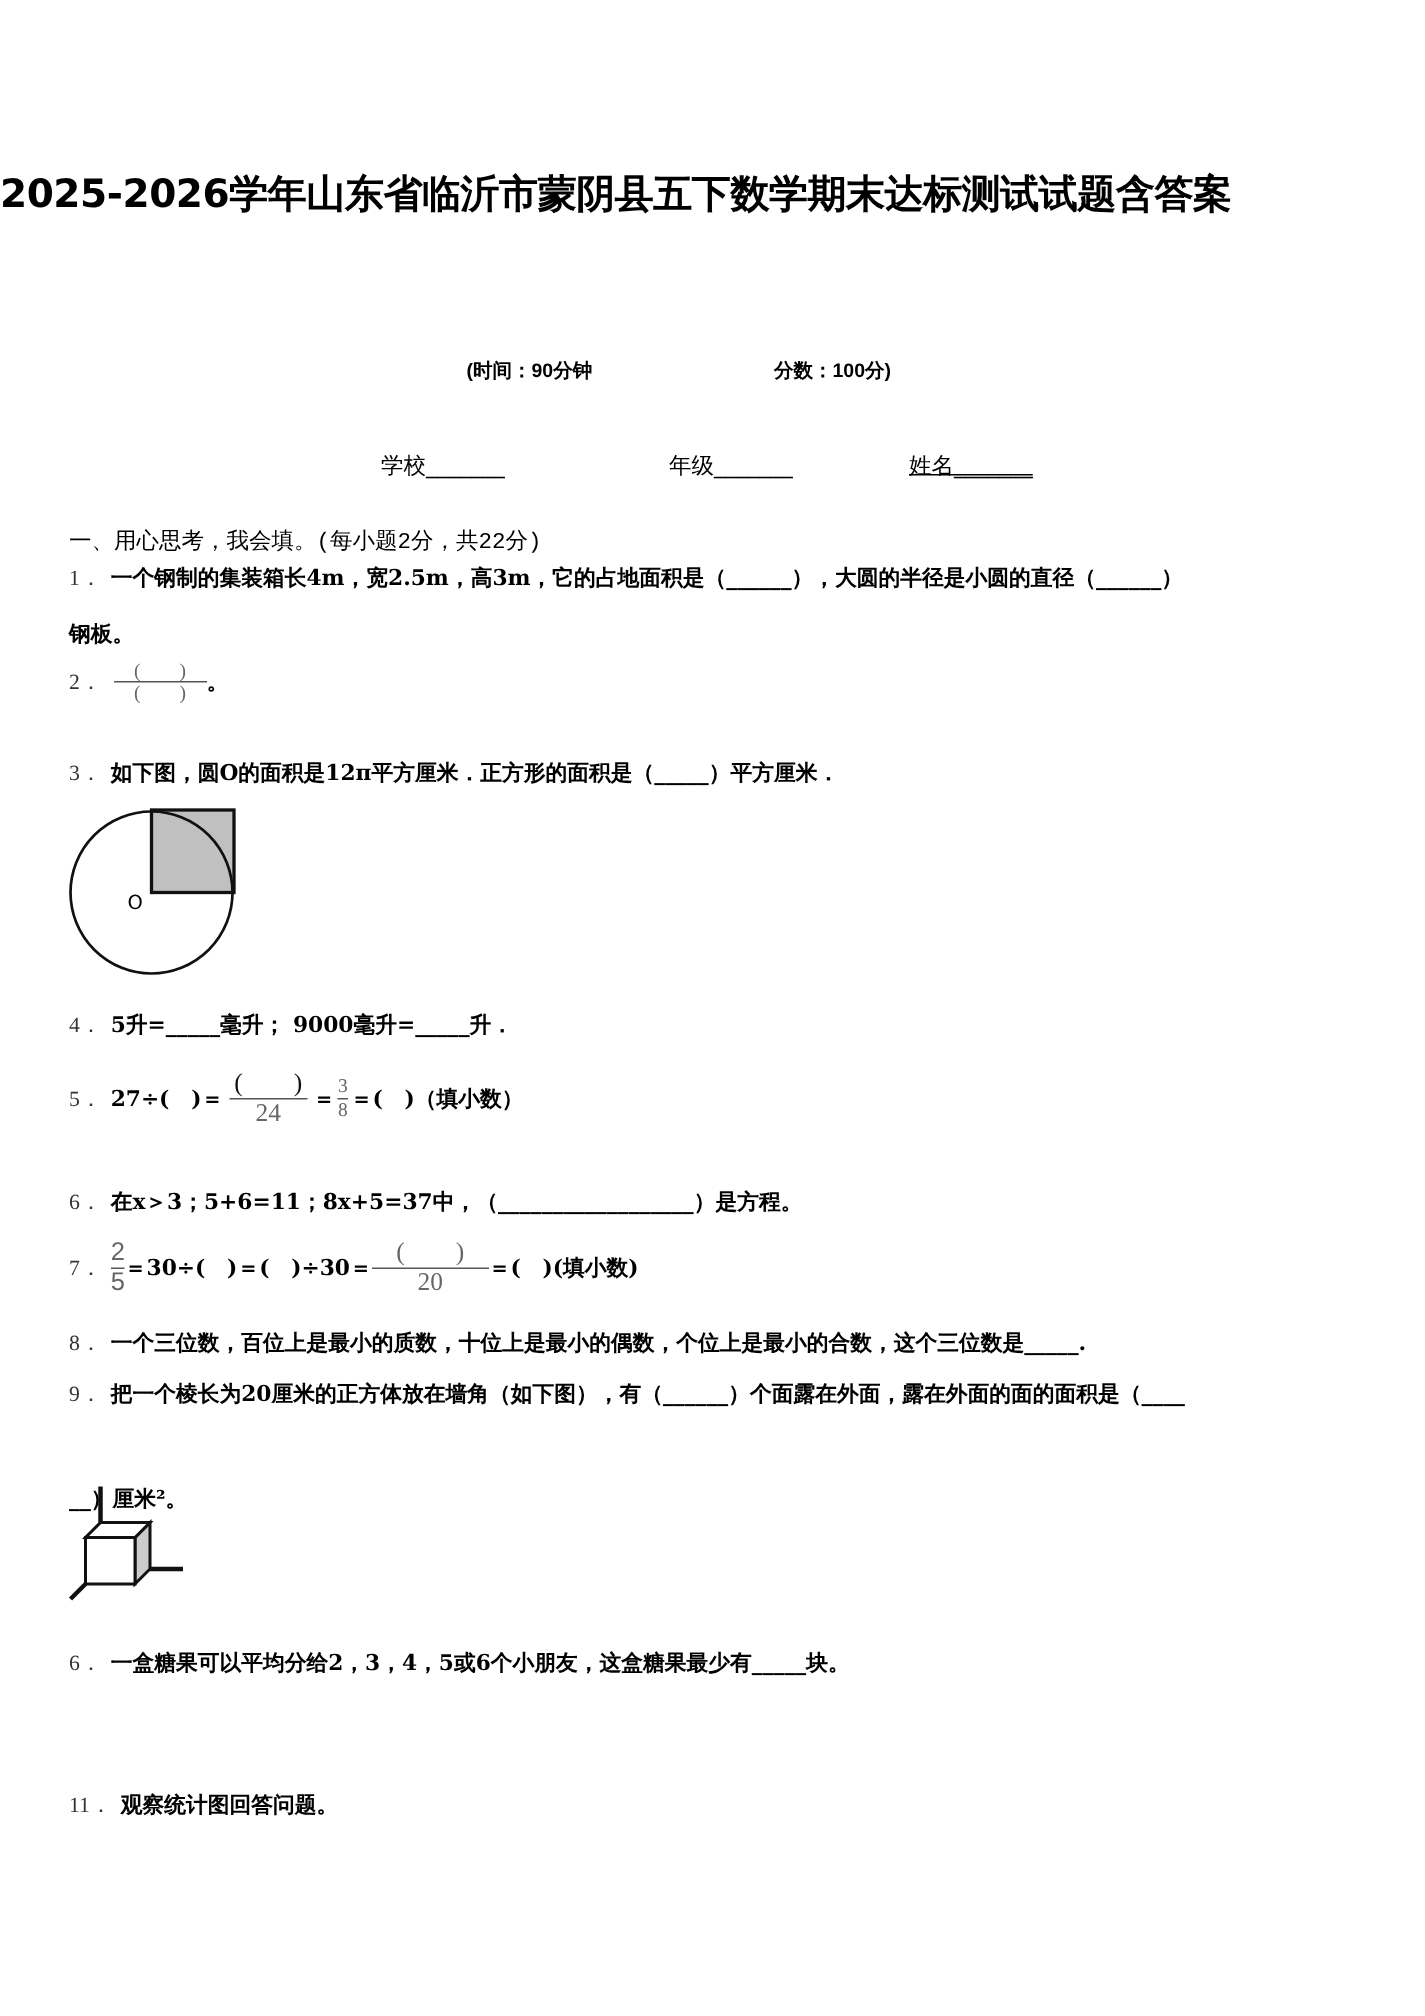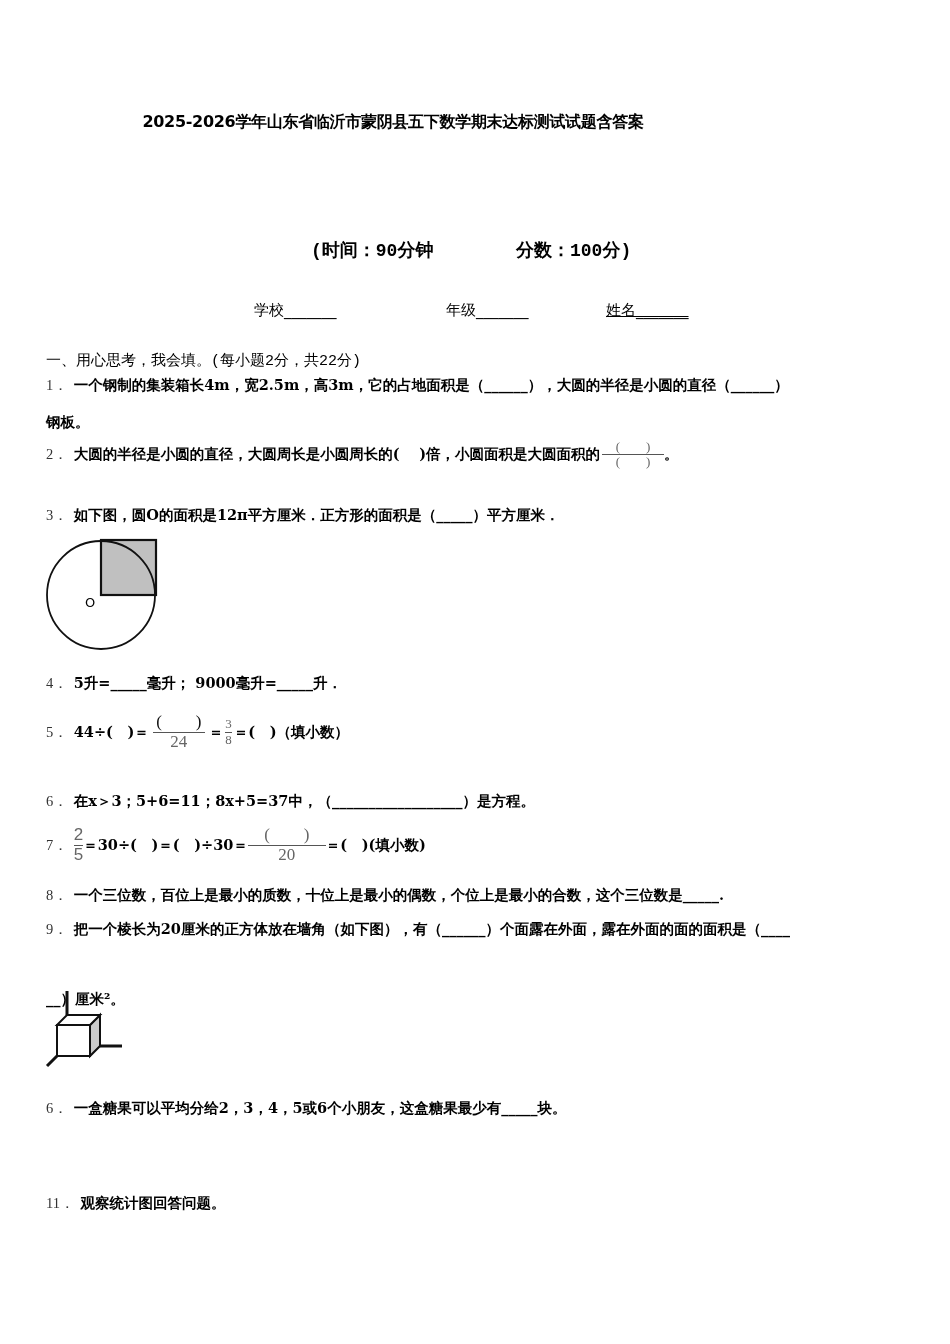--- a/index.html
+++ b/index.html
@@ -1,19 +1,19 @@
 <!DOCTYPE html>
 <html><head>
 <meta charset="utf-8">
 <style>
   html, body { margin: 0; padding: 0; background: #ffffff; }
   body { width: 950px; height: 1344px; position: relative; overflow: hidden; color: #000; font-family: "DejaVu Serif", "Liberation Serif", serif; }
   .abs { position: absolute; white-space: nowrap; }
-  .title { left: 0; width: 786px; top: 112px; text-align: center; font-family: "DejaVu Sans", "Liberation Sans", sans-serif; font-weight: bold; font-size: 16px; letter-spacing: -0.3px; }
-  .subtitle { top: 238px; font-family: Liberation Mono, monospace; font-weight: bold; font-size: 18px; }
+  .title { left: 0; width: 786px; top: 112px; text-align: center; font-family: "DejaVu Sans", "Liberation Sans", sans-serif; font-weight: bold; font-size: 26px; letter-spacing: -0.3px; }
+  .subtitle { top: 238px; font-family: Liberation Sans, sans-serif; font-weight: bold; font-size: 13px; }
   .field { top: 301px; font-family: "DejaVu Sans", "Liberation Sans", sans-serif; font-size: 15px; }
   .q { font-size: 14.5px; font-weight: bold; font-family: "DejaVu Serif", "Liberation Serif", serif; }
   .num { font-weight: normal; font-family: "Liberation Serif", "DejaVu Serif", serif; color: #333; margin-right: 6px; }
   .sec { font-size: 15px; font-family: Liberation Mono, monospace; }
   .frac { display: inline-flex; flex-direction: column; align-items: center; vertical-align: middle; font-weight: normal; }
   .frac .top { line-height: 1.1; }
   .frac .bar { border-top: 1px solid #555; align-self: stretch; }
   .frac .bot { line-height: 1.1; }
   .grey { color: #666; font-family: "Liberation Serif", "DejaVu Serif", serif; }
   svg { position: absolute; }
@@ -31,21 +31,20 @@
 
 <div class="abs sec" style="left:46px; top:351px;">一、用心思考，我会填。(每小题2分，共22分)</div>
 
 <div class="abs q" style="left:46px; top:376px;">
   <span class="num">1．</span><span>一个钢制的集装箱长4m，宽2.5m，高3m，它的占地面积是（______），大圆的半径是小圆的直径（______）</span>
 </div>
 <div class="abs q" style="left:46px; top:413px;">钢板。</div>
 
 <div class="abs q" style="left:46px; top:440px; display:flex; align-items:center;">
   <span class="num">2．</span>
-    <span>大圆的半径是小圆的直径，大圆周长是小圆周长的(　 )倍，小圆面积是大圆面积的</span>
   <span class="frac grey" style="font-size:13px; margin-left:2px; min-width:62px;">
     <span class="top">(　　)</span>
     <span class="bar"></span>
     <span class="bot">(　　)</span>
   </span>
   <span>。</span>
 </div>
 
 <div class="abs q" style="left:46px; top:506px;">
   <span class="num">3．</span><span>如下图，圆O的面积是12π平方厘米．正方形的面积是（_____）平方厘米．</span>
@@ -55,21 +54,21 @@
   <circle cx="61" cy="63" r="54" fill="none" stroke="#111" stroke-width="1.8"></circle>
 </svg>
 <div class="abs" style="left:85px; top:595px; font-family:'DejaVu Sans','Liberation Sans',sans-serif; font-size:13px;">O</div>
 
 <div class="abs q" style="left:46px; top:674px;">
   <span class="num">4．</span><span>5升=_____毫升； 9000毫升=_____升．</span>
 </div>
 
 <div class="abs q" style="left:46px; top:704px; display:flex; align-items:center; height:56px;">
   <span class="num">5．</span>
-  <span>44÷(　)＝</span>
+  <span>27÷(　)＝</span>
   <span class="frac grey" style="font-size:17px; min-width:52px; margin:0 4px;">
     <span class="top" style="color:#111;">(　　)</span>
     <span class="bar"></span>
     <span class="bot">24</span>
   </span>
   <span>＝</span>
   <span class="frac grey" style="font-size:13px; margin:0 2px;">
     <span class="top">3</span>
     <span class="bar"></span>
     <span class="bot">8</span>

